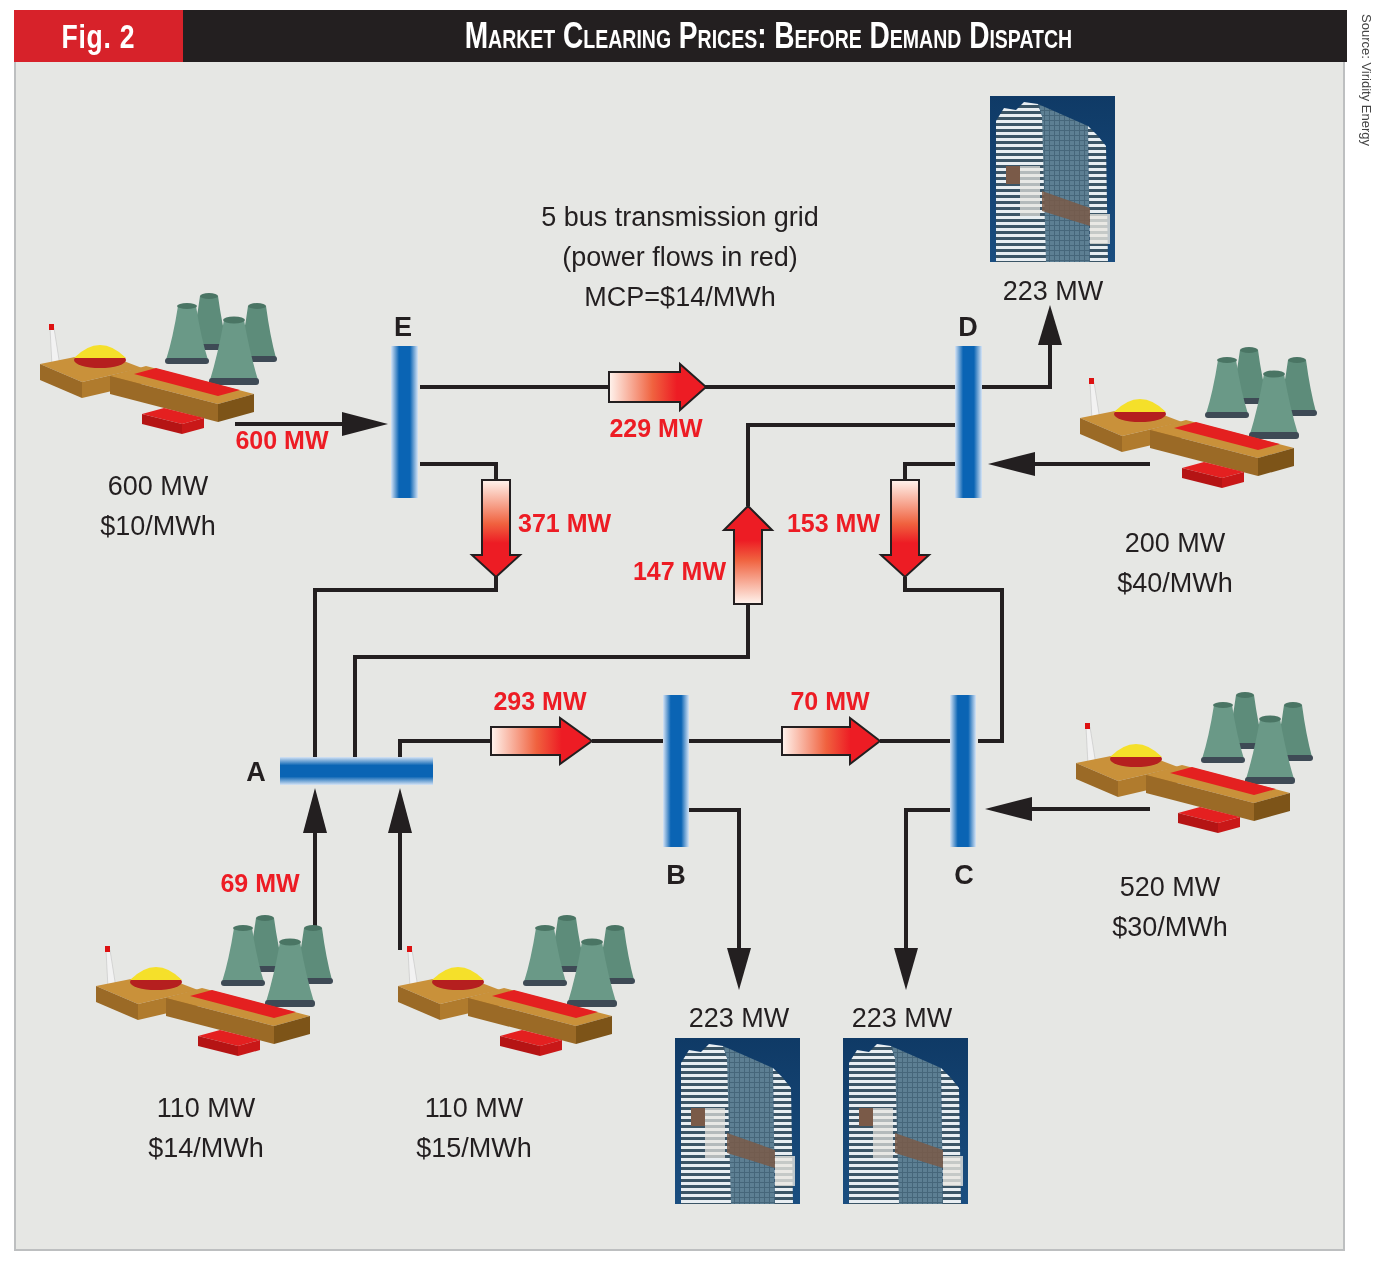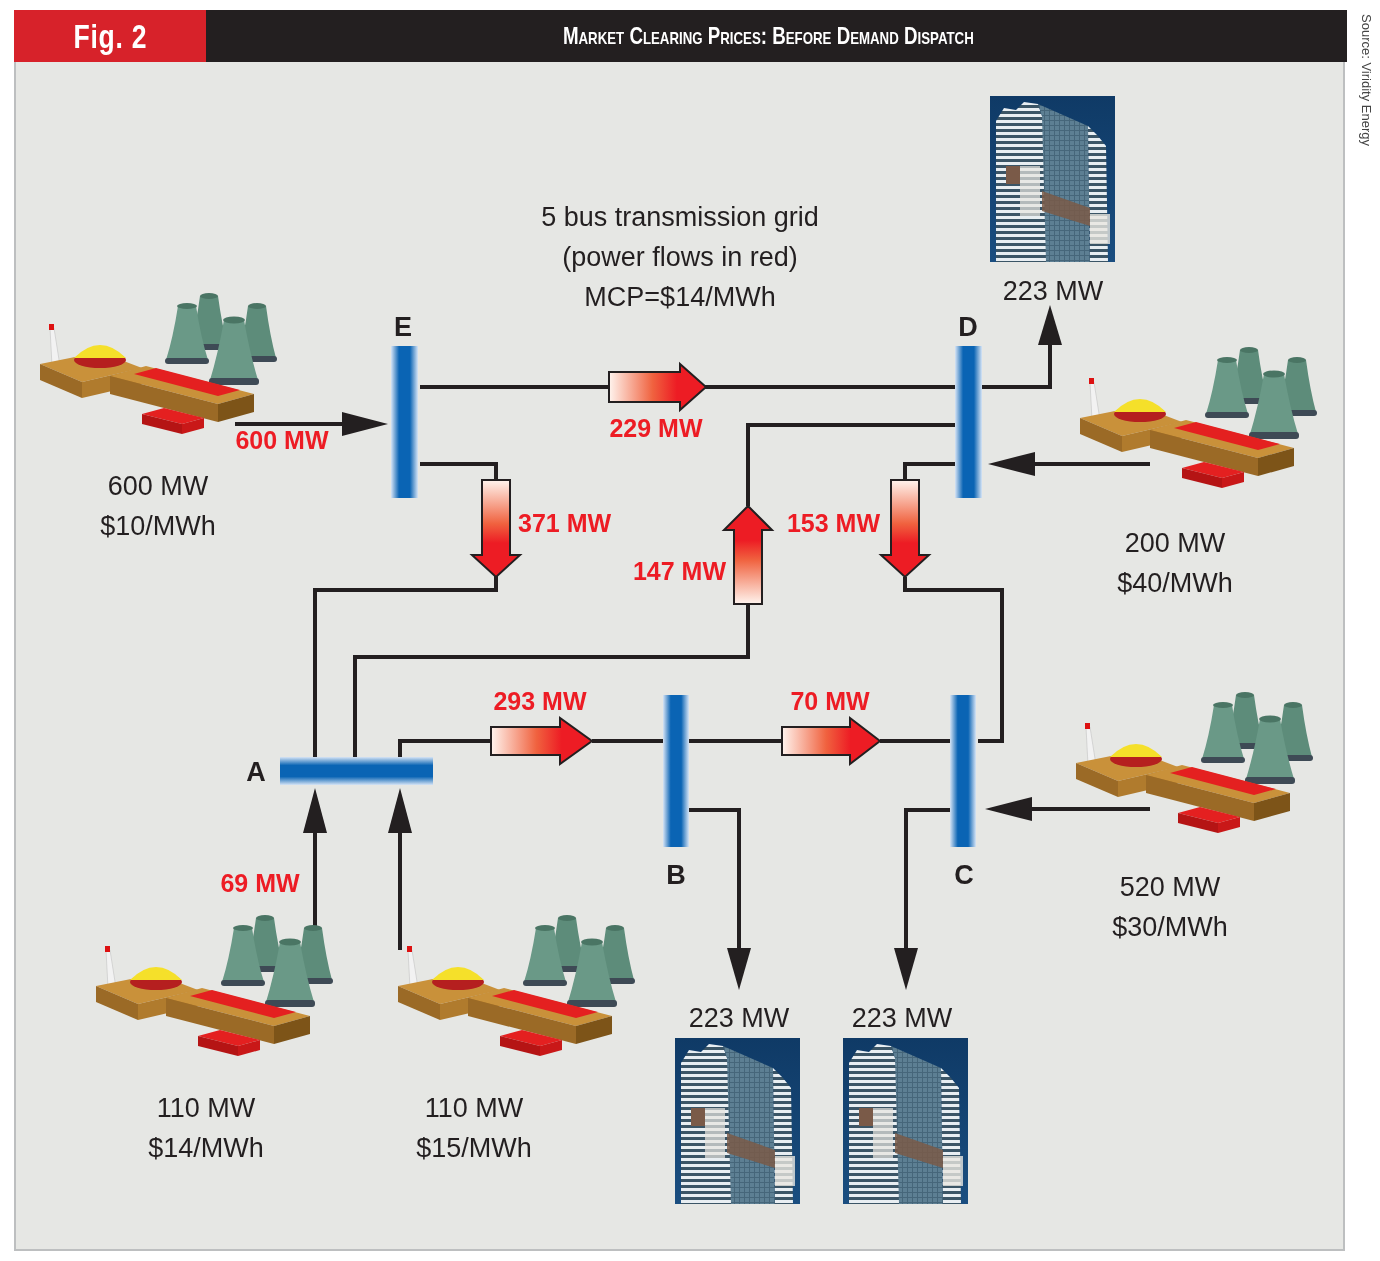--- a/index.html
+++ b/index.html
@@ -1,21 +1,21 @@
 <!DOCTYPE html>
 <html><head>
 <meta charset="utf-8">
 <style>
   html, body { margin:0; padding:0; background:#ffffff; }
   body { width:1380px; height:1261px; position:relative; overflow:hidden; font-family:"Liberation Sans", sans-serif; }
   #frame { position:absolute; left:14px; top:10px; width:1331px; height:1241px; background:#e6e7e4; border:2px solid #bdbfc0; box-sizing:border-box; }
   #header { position:absolute; left:14px; top:10px; width:1333px; height:52px; background:#231f20; }
-  #fig-tag { position:absolute; left:0; top:0; width:192px; height:52px; background:#d7222a; color:#fff; font-family:"Liberation Sans", sans-serif; font-weight:bold; font-size:34px; line-height:52px; text-align:center; letter-spacing:1px; transform-origin:center; }
+  #fig-tag { position:absolute; left:0; top:0; width:169px; height:52px; background:#d7222a; color:#fff; font-family:"Liberation Sans", sans-serif; font-weight:bold; font-size:34px; line-height:52px; text-align:center; letter-spacing:1px; transform-origin:center; }
   #fig-tag span, #title span { display:inline-block; transform:scaleX(0.78); }
-  #title { position:absolute; left:167px; top:0; right:0; height:52px; color:#fff; font-weight:bold; font-size:24px; line-height:52px; text-align:center; font-variant:small-caps;padding-left:8px; }
+  #title { position:absolute; left:167px; top:0; right:0; height:52px; color:#fff; font-weight:bold; font-size:36px; line-height:52px; text-align:center; font-variant:small-caps;padding-left:8px; }
   #source { position:absolute; left:1352px; top:14px; width:24px; height:160px; }
   #source span { position:absolute; left:0; top:0; white-space:nowrap; font-size:13px; color:#444; transform:rotate(90deg); transform-origin:0 0; left:22px; }
   svg#diagram { position:absolute; left:0; top:0; }
   .lbl { font-family:"Liberation Sans", sans-serif; }
 </style>
 </head>
 <body>
 
 <div id="frame"></div>
 <div id="header">

